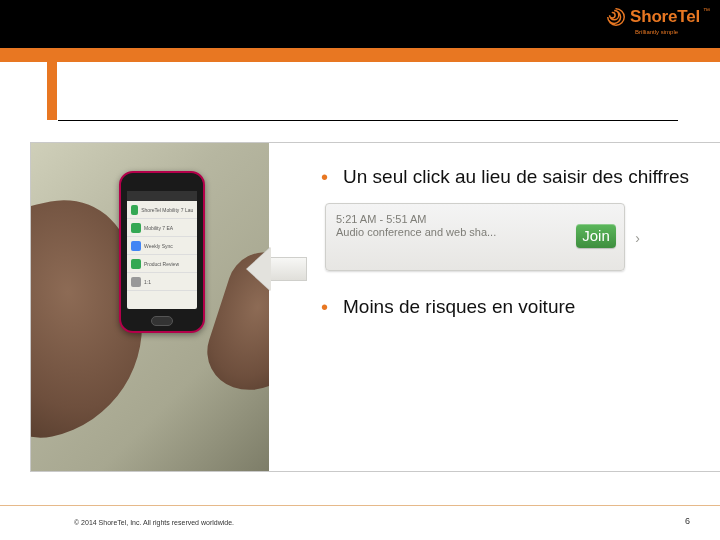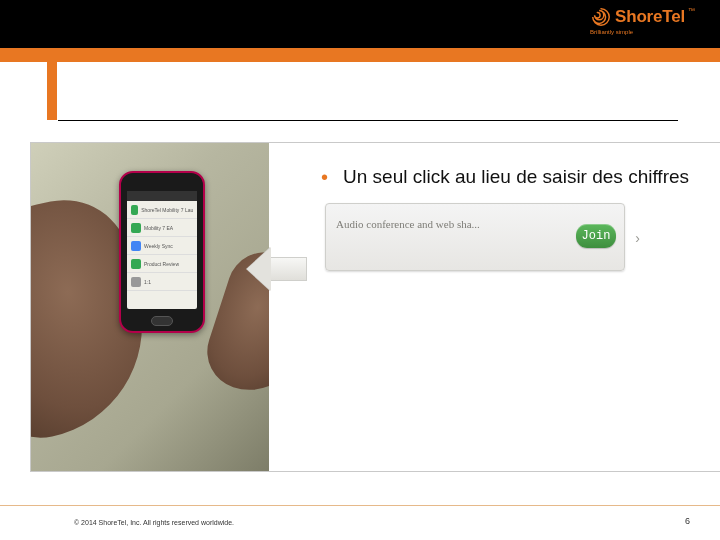--- a/index.html
+++ b/index.html
@@ -1,20 +1,20 @@
 <!DOCTYPE html>
 <html><head>
 <meta charset="utf-8">
 <style>
   * { box-sizing: border-box; margin: 0; padding: 0; }
   html, body { width: 720px; height: 540px; font-family: Arial, Helvetica, sans-serif; background: #fff; }
   .slide { position: relative; width: 720px; height: 540px; background: #fff; overflow: hidden; }
   .top-black { position: absolute; left: 0; top: 0; width: 720px; height: 48px; background: #000; }
   .orange-bar { position: absolute; left: 0; top: 48px; width: 720px; height: 14px; background: #e87722; }
-  .logo-box { position: absolute; right: 25px; top: 6px; height: 36px; display: flex; flex-direction: column; align-items: flex-start; }
+  .logo-box { position: absolute; right: 10px; top: 6px; height: 36px; display: flex; flex-direction: column; align-items: center; }
   .logo-row { display: flex; align-items: center; gap: 3px; }
   .logo-spiral { width: 22px; height: 22px; }
   .logo-text { font-size: 17px; font-weight: 600; color: #e87722; letter-spacing: -0.2px; }
   .logo-sub { font-size: 6px; color: #e87722; margin-top: 1px; padding-right: 2px; }
   .tm { font-size: 7px; color: #e87722; position: relative; top: -7px; }
   .tab-accent { position: absolute; left: 47px; top: 62px; width: 10px; height: 58px; background: #e87722; }
   .title-area { position: absolute; left: 74px; top: 78px; font-size: 23px; color: #222; }
   .title-under { position: absolute; left: 58px; top: 120px; width: 620px; height: 0; border-top: 1px solid #000; }
   .content { position: absolute; left: 30px; top: 142px; width: 692px; height: 330px; border: 1px solid #c9c9c9; background: #fff; display: flex; }
   .img-col { width: 238px; height: 100%; background: linear-gradient(135deg,#cfcfb9 0%,#b6b6a0 35%,#a7a790 70%,#7d7d68 100%); position: relative; overflow: hidden; }
@@ -27,22 +27,22 @@
   .phone-btn { position: absolute; left: 50%; transform: translateX(-50%); bottom: 5px; width: 22px; height: 10px; border-radius: 5px; background: #333; border: 1px solid #555; }
   .thumb { position: absolute; left: -60px; top: 60px; width: 170px; height: 230px; background: radial-gradient(ellipse at 60% 40%, #8d6b55 0%, #6e4f3d 60%, #4c3527 100%); border-radius: 95px 70px 120px 60px; transform: rotate(-12deg); }
   .thumb2 { position: absolute; right: -38px; top: 110px; width: 90px; height: 140px; background: radial-gradient(ellipse at 40% 40%, #8d6b55 0%, #6e4f3d 60%, #4c3527 100%); border-radius: 50px 60px 70px 50px; transform: rotate(18deg); }
   .text-col { flex: 1; padding: 22px 18px 10px 50px; position: relative; }
   ul.bullets { list-style: none; }
   ul.bullets li { position: relative; padding-left: 24px; font-size: 19px; color: #111; line-height: 1.25; margin-bottom: 8px; }
   ul.bullets li::before { content: "•"; position: absolute; left: 2px; top: 0; color: #e87722; font-size: 20px; }
   .cal-card { margin: 14px 0 24px 6px; width: 300px; height: 68px; background: linear-gradient(#f4f4f4,#e7e6e3); border: 1px solid #cfcfcb; border-radius: 4px; padding: 7px 10px; position: relative; box-shadow: 0 1px 2px rgba(0,0,0,0.15); }
   .cal-title { font-size: 13px; color: #434340; font-weight: 500; }
   .cal-time { font-size: 11px; color: #7e7d77; margin-top: 2px; }
-  .cal-sub { font-size: 11px; color: #7e7d77; margin-top: 7px; font-family: Liberation Serif, serif; }
-  .join-btn { position: absolute; right: 8px; top: 20px; width: 40px; height: 24px; background: linear-gradient(#5cb85c,#3e8e3e); border-radius: 11px; color: #fff; font-size: 12px; display: flex; align-items: center; justify-content: center; box-shadow: inset 0 1px 0 rgba(255,255,255,0.3), 0 1px 1px rgba(0,0,0,0.2); font-family: Liberation Mono, monospace; }
+  .cal-sub { font-size: 11px; color: #7e7d77; margin-top: 1px; }
+  .join-btn { position: absolute; right: 8px; top: 20px; width: 40px; height: 24px; background: linear-gradient(#5cb85c,#3e8e3e); border-radius: 4px; color: #fff; font-size: 15px; display: flex; align-items: center; justify-content: center; box-shadow: inset 0 1px 0 rgba(255,255,255,0.3), 0 1px 1px rgba(0,0,0,0.2); }
   .chev { position: absolute; right: -16px; top: 26px; color: #9a9a94; font-size: 14px; }
   .arrow-block { position: absolute; left: 216px; top: 104px; width: 60px; height: 44px; }
   .arrow-body { position: absolute; left: 22px; top: 10px; width: 38px; height: 24px; background: linear-gradient(#f7f7f5,#e0dfda); border: 1px solid #cfcfcb; }
   .arrow-head { position: absolute; left: 0; top: 0; width: 0; height: 0; border-top: 22px solid transparent; border-bottom: 22px solid transparent; border-right: 24px solid #e3e2dd; filter: drop-shadow(-1px 0 0 #cfcfcb); }
   .footer-line { position: absolute; left: 0; bottom: 34px; width: 720px; height: 0; border-top: 1px solid #e6b98a; }
   .copyright { position: absolute; left: 74px; bottom: 14px; font-size: 7px; color: #333; }
   .page-num { position: absolute; right: 30px; bottom: 14px; font-size: 9px; color: #333; }
 </style>
 </head>
 <body>
@@ -96,26 +96,28 @@
         <div class="phone-btn"></div>
       </div>
     </div>
 
     <div class="text-col">
       <ul class="bullets">
         <li>Un seul click au lieu de saisir des chiffres</li>
       </ul>
 
       <div class="cal-card">
+        <div class="cal-time">5:21 AM - 5:51 AM</div>
         <div class="cal-sub">Audio conference and web sha...</div>
         <div class="join-btn">Join</div>
         <div class="chev">›</div>
       </div>
 
       <ul class="bullets">
+        <li>Moins de risques en voiture</li>
       </ul>
     </div>
 
     <div class="arrow-block">
       <div class="arrow-body"></div>
       <div class="arrow-head"></div>
     </div>
   </div>
 
   <div class="footer-line"></div>

